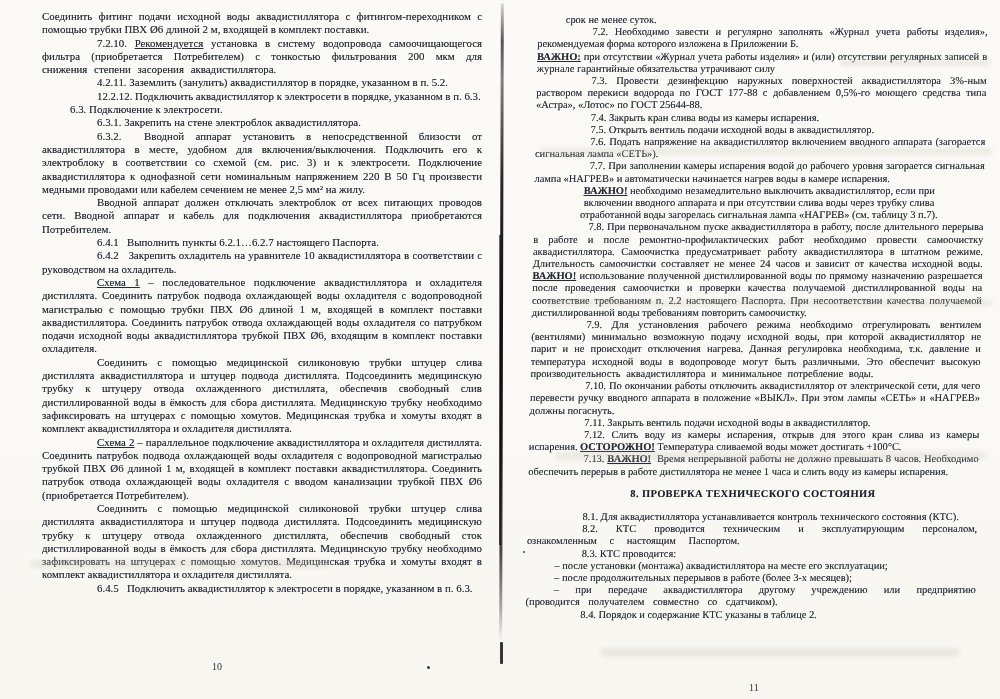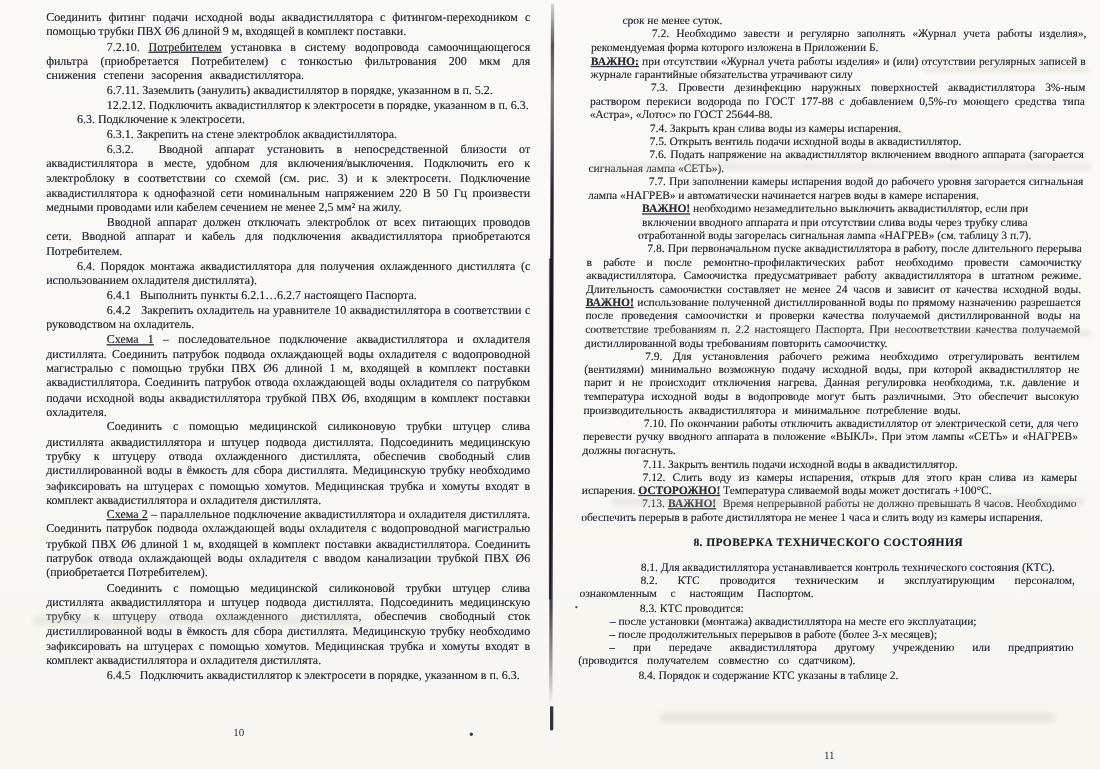--- a/index.html
+++ b/index.html
@@ -56,29 +56,28 @@
   .streak-4{left:600px;top:648px;width:360px;height:9px;}
   .streak-5{left:30px;top:560px;width:300px;height:8px;}
   .streak-6{left:840px;top:60px;width:150px;height:6px;}
 </style>
 </head>
 <body>
 
 <div class="scan">
 
   <div class="page page-left">
-      <div class="para ind0"><span>Соединить фитинг подачи исходной воды аквадистиллятора с фитингом-переходником с помощью трубки ПВХ Ø6 длиной 9 м, входящей в комплект поставки.</span></div>
-      <div class="para ind2 ws4"><span>7.2.10. </span><span class="u">Потребителем</span><span> установка в систему водопровода самоочищающегося фильтра (приобретается Потребителем) с тонкостью фильтрования 200 мкм для снижения степени засорения аквадистиллятора.</span></div>
-      <div class="para ind2"><span>6.7.11. Заземлить (занулить) аквадистиллятор в порядке, указанном в п. 5.2.</span></div>
+      <div class="para ind0"><span>Соединить фитинг подачи исходной воды аквадистиллятора с фитингом-переходником с помощью трубки ПВХ Ø6 длиной 2 м, входящей в комплект поставки.</span></div>
+      <div class="para ind2 ws4"><span>7.2.10. </span><span class="u">Рекомендуется</span><span> установка в систему водопровода самоочищающегося фильтра (приобретается Потребителем) с тонкостью фильтрования 200 мкм для снижения степени засорения аквадистиллятора.</span></div>
+      <div class="para ind2"><span>4.2.11. Заземлить (занулить) аквадистиллятор в порядке, указанном в п. 5.2.</span></div>
       <div class="para ind2"><span>12.2.12. Подключить аквадистиллятор к электросети в порядке, указанном в п. 6.3.</span></div>
       <div class="para ind1"><span>6.3. Подключение к электросети.</span></div>
       <div class="para ind2"><span>6.3.1. Закрепить на стене электроблок аквадистиллятора.</span></div>
       <div class="para ind2"><span>6.3.2.&nbsp; Вводной аппарат установить в непосредственной близости от аквадистиллятора в месте, удобном для включения/выключения. Подключить его к электроблоку в соответствии со схемой (см. рис. 3) и к электросети. Подключение аквадистиллятора к однофазной сети номинальным напряжением 220 В 50 Гц произвести медными проводами или кабелем сечением не менее 2,5 мм² на жилу.</span></div>
       <div class="para ind2"><span>Вводной аппарат должен отключать электроблок от всех питающих проводов сети. Вводной аппарат и кабель для подключения аквадистиллятора приобретаются Потребителем.</span></div>
-      <div class="para ind1"><span>6.4. Порядок монтажа аквадистиллятора для получения охлажденного дистиллята (с использованием охладителя дистиллята).</span></div>
       <div class="para ind2"><span>6.4.1&nbsp;&nbsp;&nbsp;Выполнить пункты 6.2.1…6.2.7 настоящего Паспорта.</span></div>
       <div class="para ind2"><span>6.4.2&nbsp;&nbsp;&nbsp;Закрепить охладитель на уравнителе 10 аквадистиллятора в соответствии с руководством на охладитель.</span></div>
       <div class="para ind2"><span class="u">Схема 1</span><span> – последовательное подключение аквадистиллятора и охладителя дистиллята. Соединить патрубок подвода охлаждающей воды охладителя с водопроводной магистралью с помощью трубки ПВХ Ø6 длиной 1 м, входящей в комплект поставки аквадистиллятора. Соединить патрубок отвода охлаждающей воды охладителя со патрубком подачи исходной воды аквадистиллятора трубкой ПВХ Ø6, входящим в комплект поставки охладителя.</span></div>
       <div class="para ind2"><span>Соединить с помощью медицинской силиконовую трубки штуцер слива дистиллята аквадистиллятора и штуцер подвода дистиллята. Подсоединить медицинскую трубку к штуцеру отвода охлажденного дистиллята, обеспечив свободный слив дистиллированной воды в ёмкость для сбора дистиллята. Медицинскую трубку необходимо зафиксировать на штуцерах с помощью хомутов. Медицинская трубка и хомуты входят в комплект аквадистиллятора и охладителя дистиллята.</span></div>
       <div class="para ind2"><span class="u">Схема 2</span><span> – параллельное подключение аквадистиллятора и охладителя дистиллята. Соединить патрубок подвода охлаждающей воды охладителя с водопроводной магистралью трубкой ПВХ Ø6 длиной 1 м, входящей в комплект поставки аквадистиллятора. Соединить патрубок отвода охлаждающей воды охладителя с вводом канализации трубкой ПВХ Ø6 (приобретается Потребителем).</span></div>
       <div class="para ind2"><span>Соединить с помощью медицинской силиконовой трубки штуцер слива дистиллята аквадистиллятора и штуцер подвода дистиллята. Подсоединить медицинскую трубку к штуцеру отвода охлажденного дистиллята, обеспечив свободный сток дистиллированной воды в ёмкость для сбора дистиллята. Медицинскую трубку необходимо зафиксировать на штуцерах с помощью хомутов. Медицинская трубка и хомуты входят в комплект аквадистиллятора и охладителя дистиллята.</span></div>
       <div class="para ind2"><span>6.4.5&nbsp;&nbsp;&nbsp;Подключить аквадистиллятор к электросети в порядке, указанном в п. 6.3.</span></div>
     </div>
   <div class="page page-right">
       <div class="para ind1"><span>срок не менее суток.</span></div>

